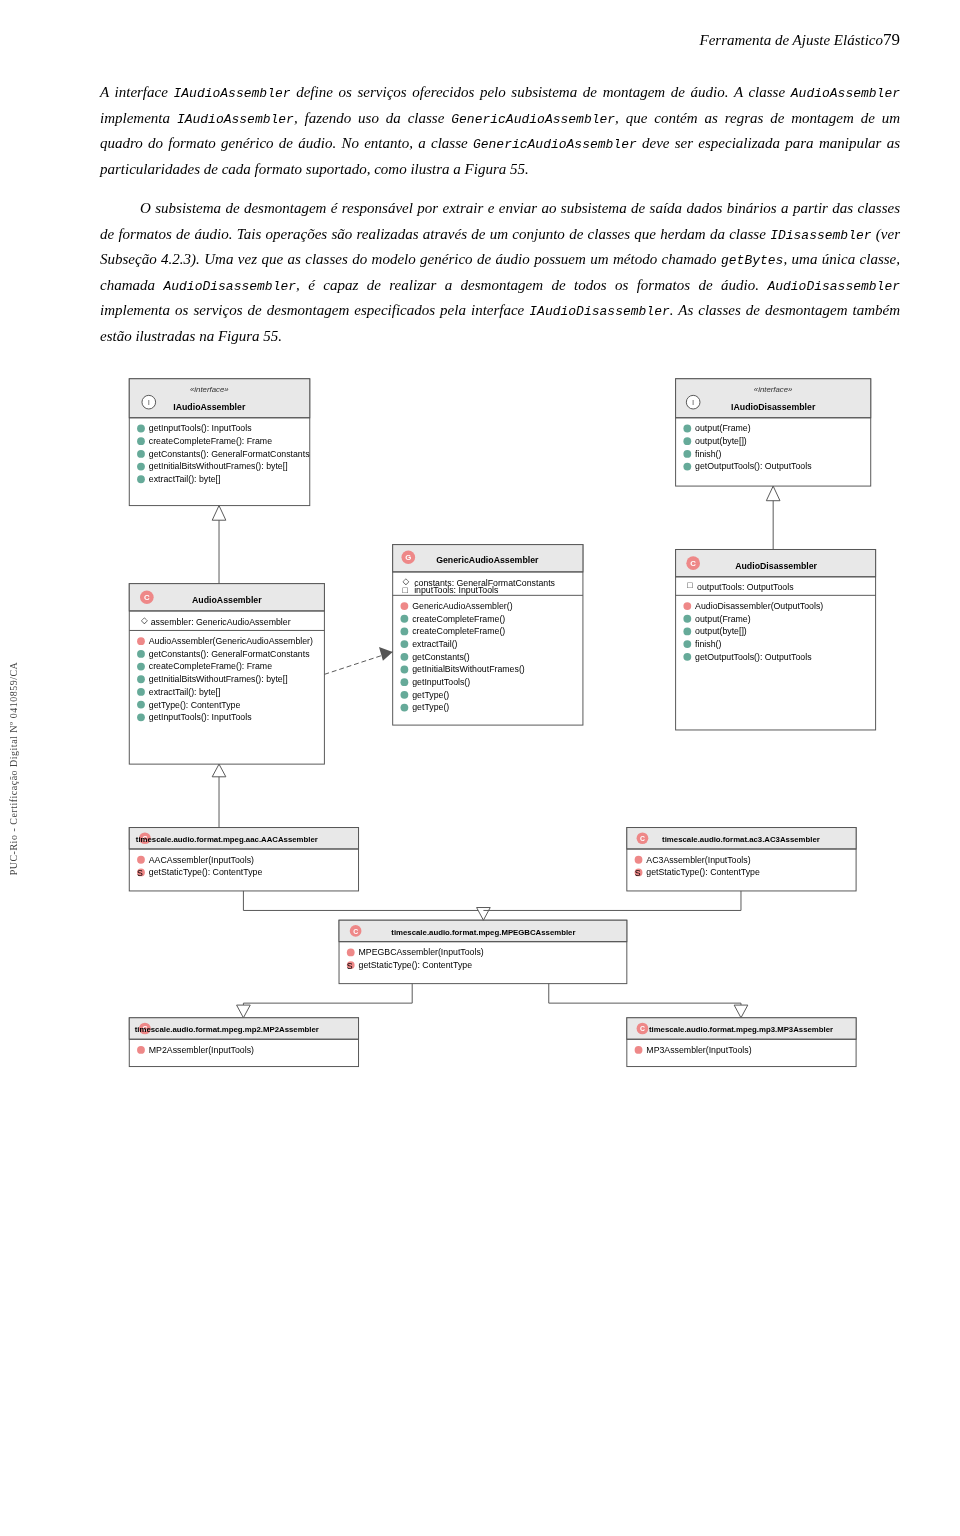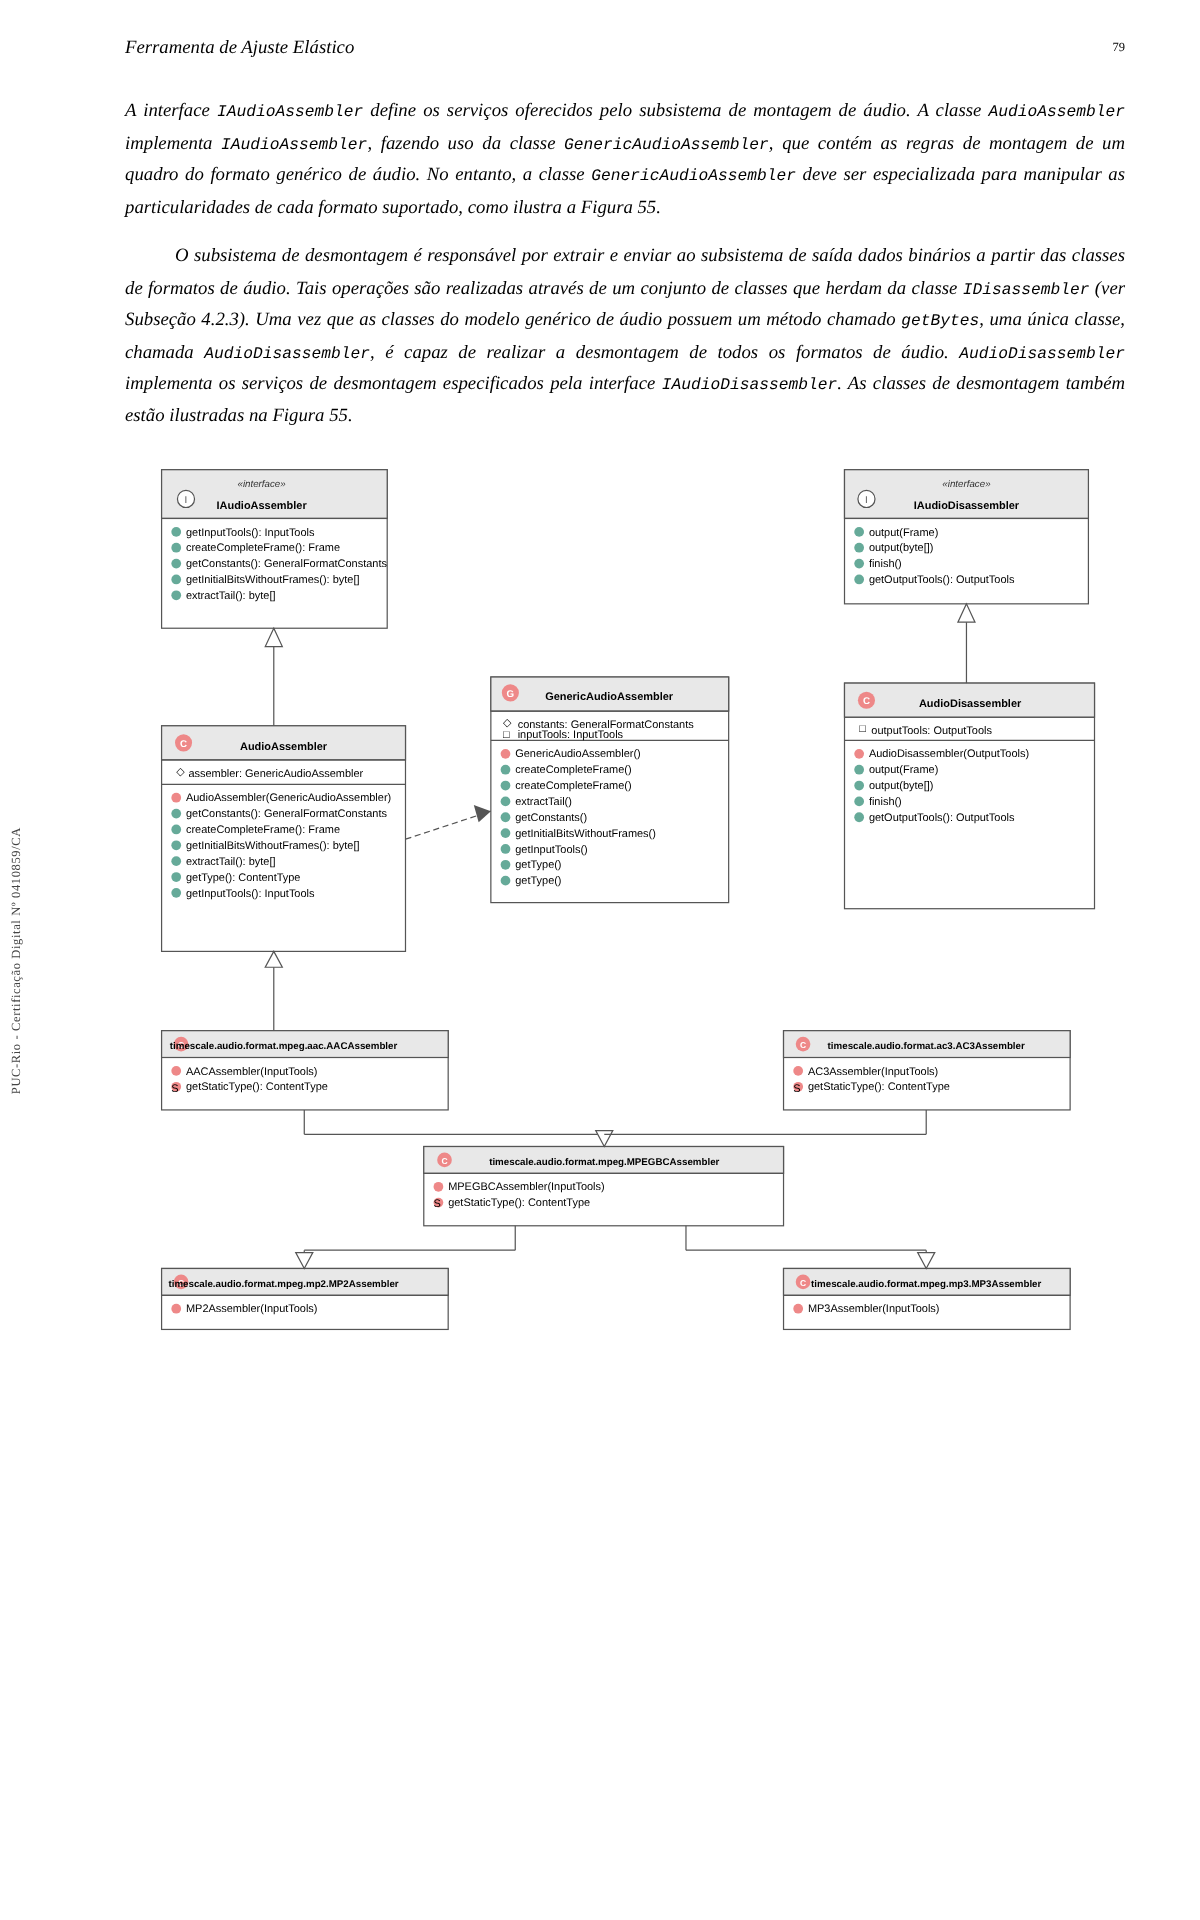--- a/index.html
+++ b/index.html
@@ -15,32 +15,32 @@
 
     .page-container {
       width: 960px;
       min-height: 1536px;
       padding: 30px 60px 30px 100px;
       position: relative;
     }
 
     .page-header {
       display: flex;
-      justify-content: space-between;
+      justify-content: flex-end;
       align-items: center;
       margin-bottom: 30px;
       font-size: 15px;
     }
 
     .page-header-title {
       font-style: italic;
     }
 
     .page-number {
-      font-size: 10px;
+      font-size: 17px;
     }
 
     .left-bar {
       position: absolute;
       left: 0;
       top: 0;
       bottom: 0;
       width: 28px;
       display: flex;
       align-items: center;

